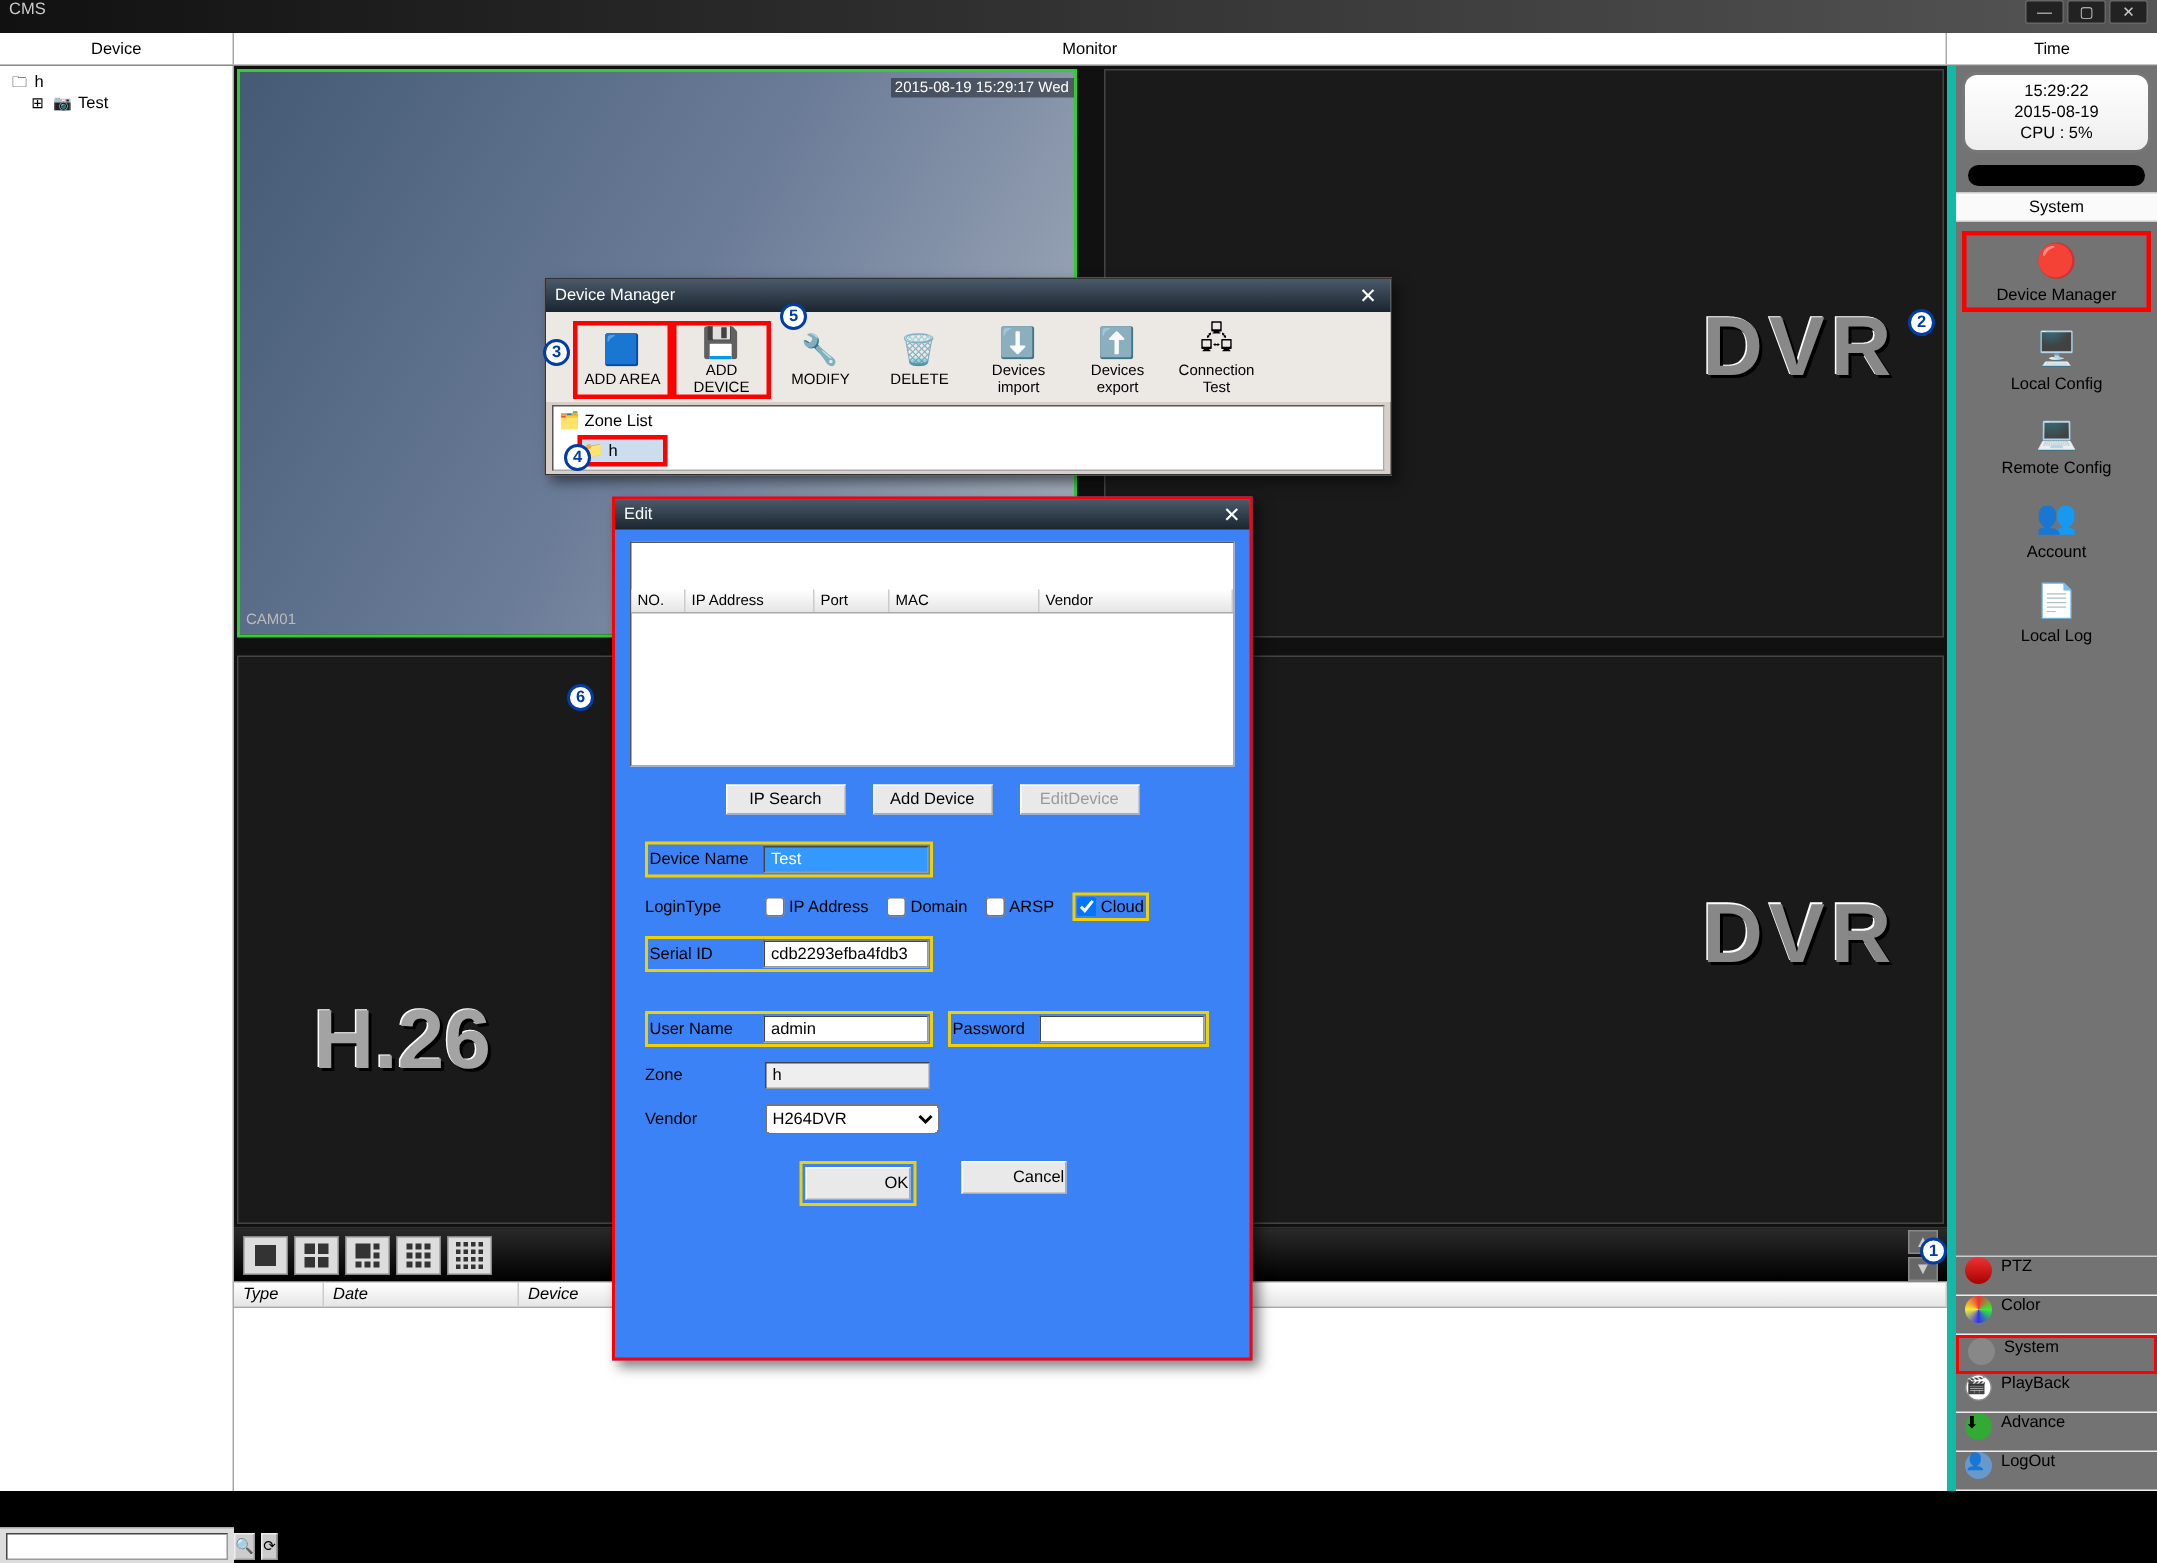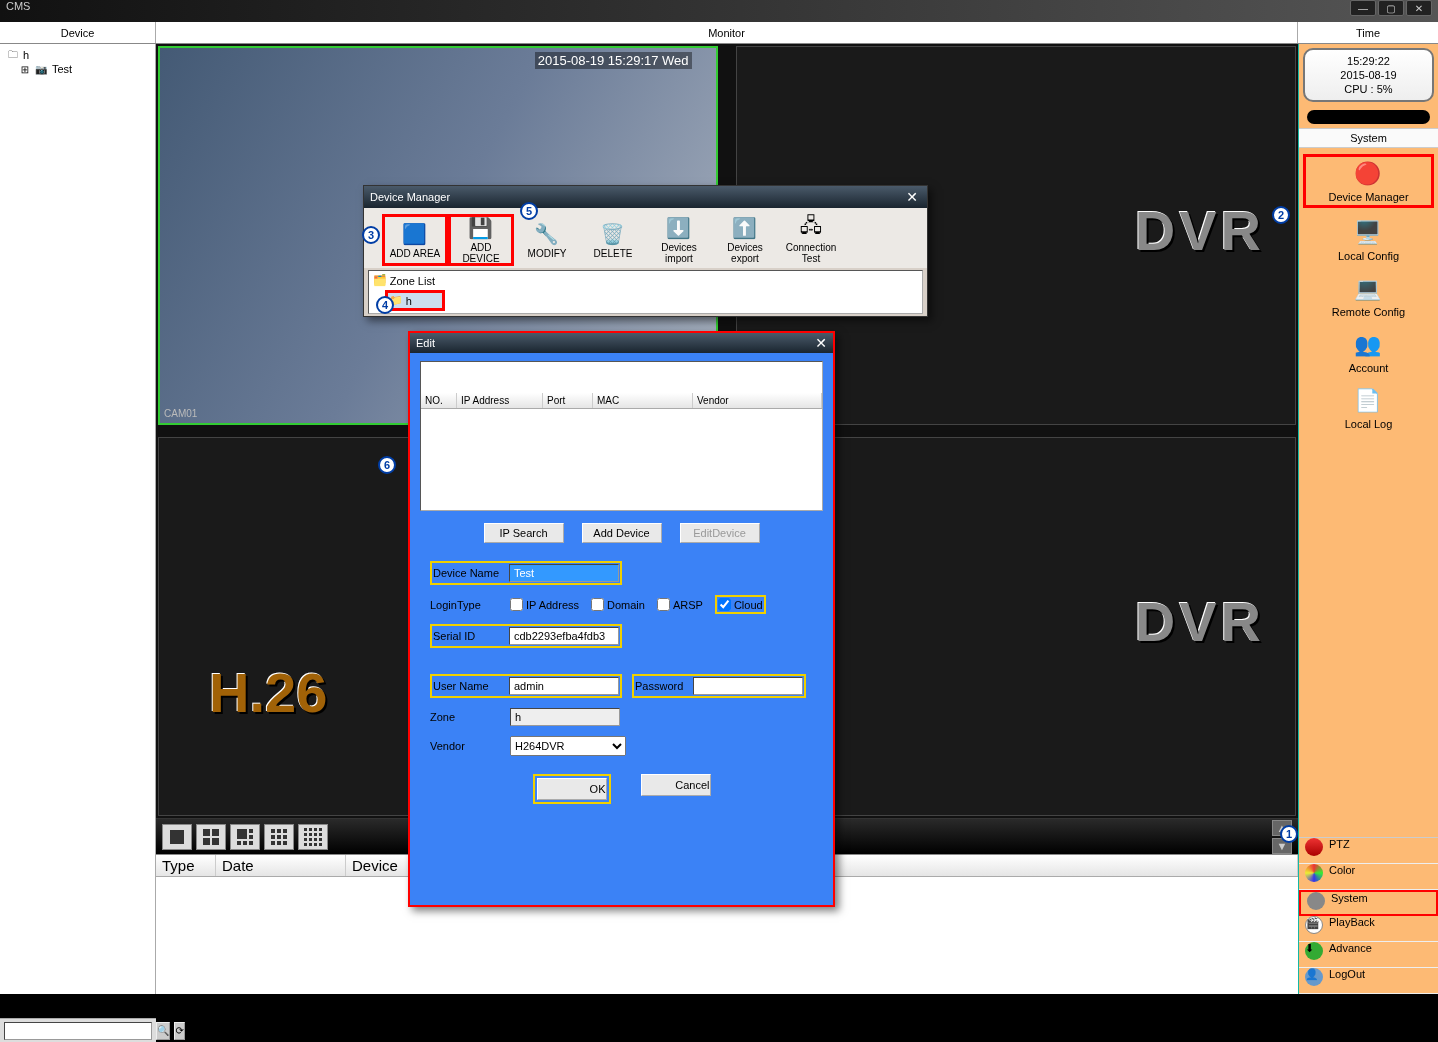--- a/index.html
+++ b/index.html
@@ -22,41 +22,41 @@
 .tree { padding: 4px; font-size: 11px; }
 .tree-item { display: flex; align-items: center; padding: 1px 2px; gap: 3px; cursor: pointer; }
 .tree-item.child { padding-left: 14px; }
 .tree-icon { width: 14px; height: 12px; display: inline-flex; align-items: center; justify-content: center; font-size: 10px; }
 
 .center { flex: 1; background: #000; position: relative; display: flex; flex-direction: column; }
 .video-grid { flex: 1; position: relative; background: #111; }
 .vcell { position: absolute; background: #1a1a1a; border: 1px solid #444; display: flex; align-items: center; justify-content: center; }
 .vcell.live { border: 2px solid #3c3; background: linear-gradient(120deg, #445a75, #6b7c98, #aab3c0); }
 .cam-label { position: absolute; left: 4px; bottom: 4px; color: #bbb; font-size: 10px; }
-.cam-ts { position: absolute; right: 24px; top: 4px; background: rgba(0,0,0,.4); color: #fff; font-size: 13px; padding: 1px 3px; text-align: center; }
+.cam-ts { position: absolute; right: 0; top: 4px; background: rgba(0,0,0,.4); color: #fff; font-size: 10px; padding: 1px 3px; text-align: center; }
 .dvr-watermark { position: absolute; font-size: 56px; font-weight: bold; color: #888; text-shadow: 2px 2px 0 #000, -1px -1px 0 #fff; letter-spacing: 4px; }
-.h26-watermark { position: absolute; left: 50px; bottom: 90px; font-size: 56px; font-weight: bold; color: #a16207; text-shadow: 2px 2px 0 #000, -1px -1px 0 #fff; }
+.h26-watermark { position: absolute; left: 50px; bottom: 90px; font-size: 56px; font-weight: bold; color: #a3a3a3; text-shadow: 2px 2px 0 #000, -1px -1px 0 #fff; }
 
 .layout-bar { height: 36px; background: linear-gradient(#2a2a2a, #000); border-top: 1px solid #333; display: flex; align-items: center; padding: 0 6px; gap: 4px; }
 .layout-btn { width: 30px; height: 26px; background: #ddd; border: 1px solid #888; display: flex; align-items: center; justify-content: center; cursor: pointer; }
 .layout-btn svg { width: 20px; height: 20px; }
 .scroll-arrows { margin-left: auto; display: flex; flex-direction: column; gap: 2px; }
 .scroll-arrows div { width: 20px; height: 16px; background: #666; color: #ccc; display: flex; align-items: center; justify-content: center; border: 1px solid #888; cursor: pointer; }
 
 .log-table { height: 140px; background: #fff; border-top: 1px solid #888; overflow: auto; }
-.log-header { display: flex; background: linear-gradient(#fff, #e5e5e5); border-bottom: 1px solid #aaa; font-size: 15px; }
+.log-header { display: flex; background: linear-gradient(#fff, #e5e5e5); border-bottom: 1px solid #aaa; font-size: 11px; font-style: italic; }
 .log-header div { padding: 2px 6px; border-right: 1px solid #ccc; }
 .log-body { height: 110px; background: #fff; }
 
 .searchbar { height: 24px; background: #ddd; display: flex; align-items: center; padding: 0 4px; gap: 4px; position:absolute; bottom:0; left:0; width:156px; border-top:1px solid #aaa;}
 .searchbar input { flex: 1; height: 18px; border: 1px inset #999; font-size: 11px; padding: 0 2px; }
 .searchbar .sbtn { width: 20px; height: 18px; background: #ccc; border: 1px outset #eee; display: flex; align-items: center; justify-content: center; cursor: pointer; font-size: 10px; }
 
 
-.sidebar-right { width: 140px; background: #fdba74; border-left: 1px solid #14b8a6; display: flex; flex-direction: column; }
+.sidebar-right { width: 140px; background: #737373; border-left: 6px solid #14b8a6; display: flex; flex-direction: column; }
 .clockbox { margin: 4px; border: 2px solid #777; border-radius: 10px; text-align: center; padding: 4px 0; background: linear-gradient(#fff, #eee); font-size: 11px; }
 .clockbox div { line-height: 14px; }
 .blkbar { margin: 4px 8px; height: 14px; background: #000; border-radius: 7px; }
 .sys-title { text-align: center; padding: 3px 0; border-top: 1px solid #ccc; border-bottom: 1px solid #ccc; background: #fafafa; }
 .sys-items { flex: 1; padding: 6px 4px; display: flex; flex-direction: column; align-items: center; gap: 8px; }
 .sys-item { display: flex; flex-direction: column; align-items: center; gap: 2px; cursor: pointer; padding: 2px; width: 100%; }
 .sys-item .ic { width: 36px; height: 30px; display: flex; align-items: center; justify-content: center; font-size: 22px; }
 .sys-item.highlighted { border: 3px solid #f00; }
 .menu-list { border-top: 1px solid #ccc; }
 .menu-item { height: 26px; display: flex; align-items: flex-start; gap: 6px; padding: 0 6px; border-bottom: 1px solid #eee; cursor: pointer; }

